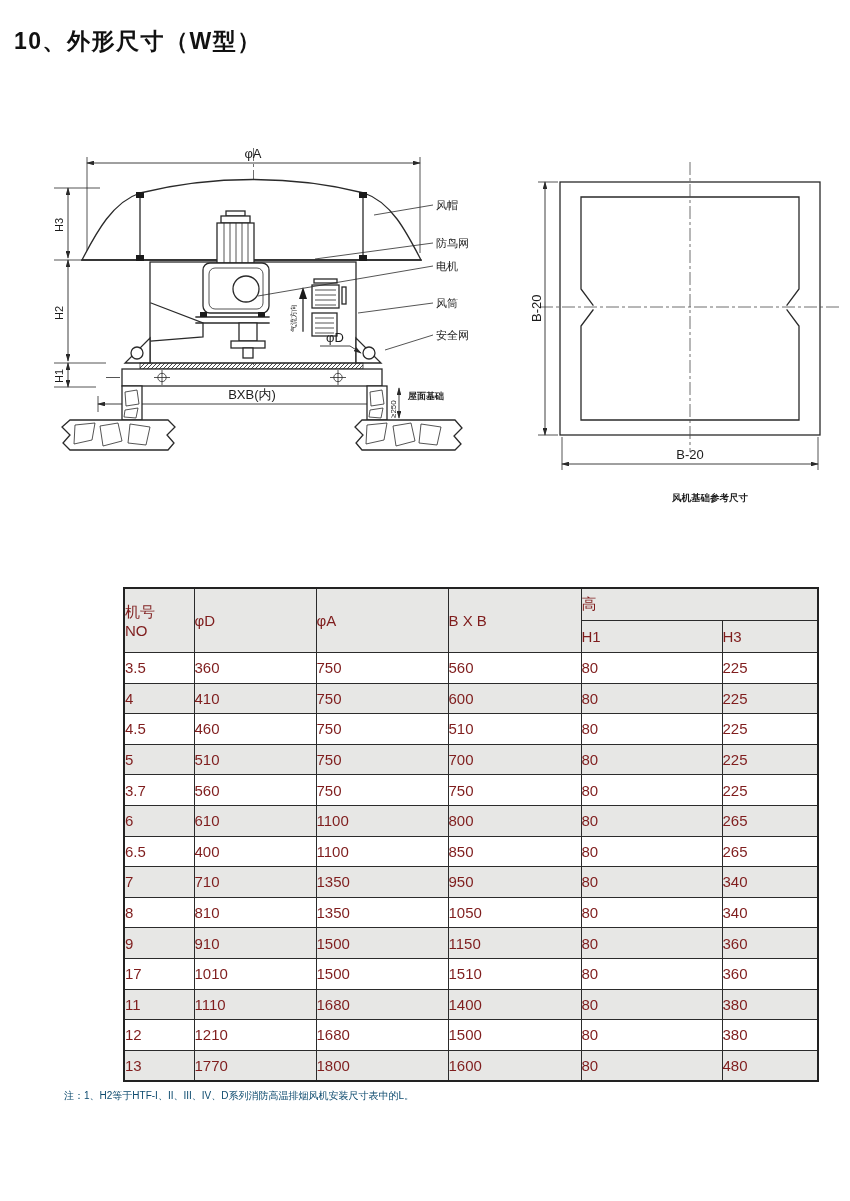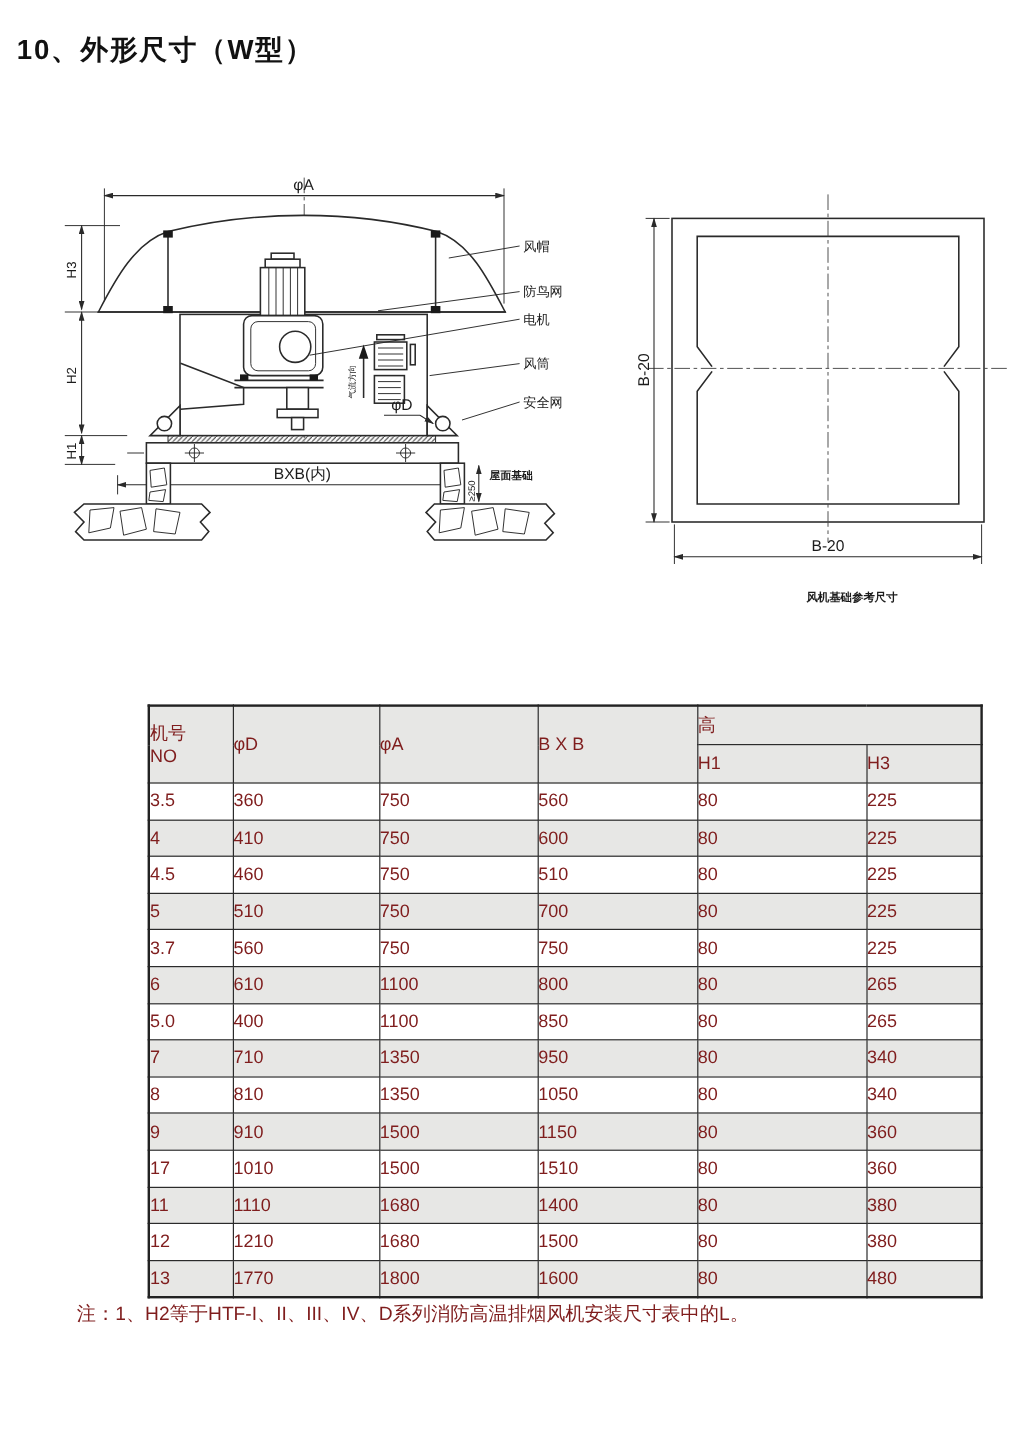--- a/index.html
+++ b/index.html
@@ -35,21 +35,21 @@
   .dim-table th,.dim-table td{
     border:1.6px solid #2b2b2b;padding:0;font-weight:normal;
   }
   .dim-table thead th{background:#e7e7e5;height:31px;}
   .dim-table td{height:29.6px;background:#ffffff;}
   .dim-table tr.alt td{background:#e7e7e5;}
   .hdr-stack{line-height:19px;}
 
   .notes{
     position:absolute;left:64px;top:1078px;
-    font-size:16px;line-height:35px;color:#7f1d1d;
+    font-size:10px;line-height:35px;color:#0c4a6e;
   }
   .note-line{white-space:nowrap;}
   .note-line.indent{padding-left:35px;}
 </style>
 </head>
 <body>
 
 <div class="page">
 
   <div class="title">10、外形尺寸（W型）</div>
@@ -307,21 +307,21 @@
         </tr>
         <tr class="alt">
           <td>6</td>
           <td>610</td>
           <td>1100</td>
           <td>800</td>
           <td>80</td>
           <td>265</td>
         </tr>
         <tr>
-          <td>5.0</td>
+          <td>6.5</td>
           <td>400</td>
           <td>1100</td>
           <td>850</td>
           <td>80</td>
           <td>265</td>
         </tr>
         <tr class="alt">
           <td>7</td>
           <td>710</td>
           <td>1350</td>

